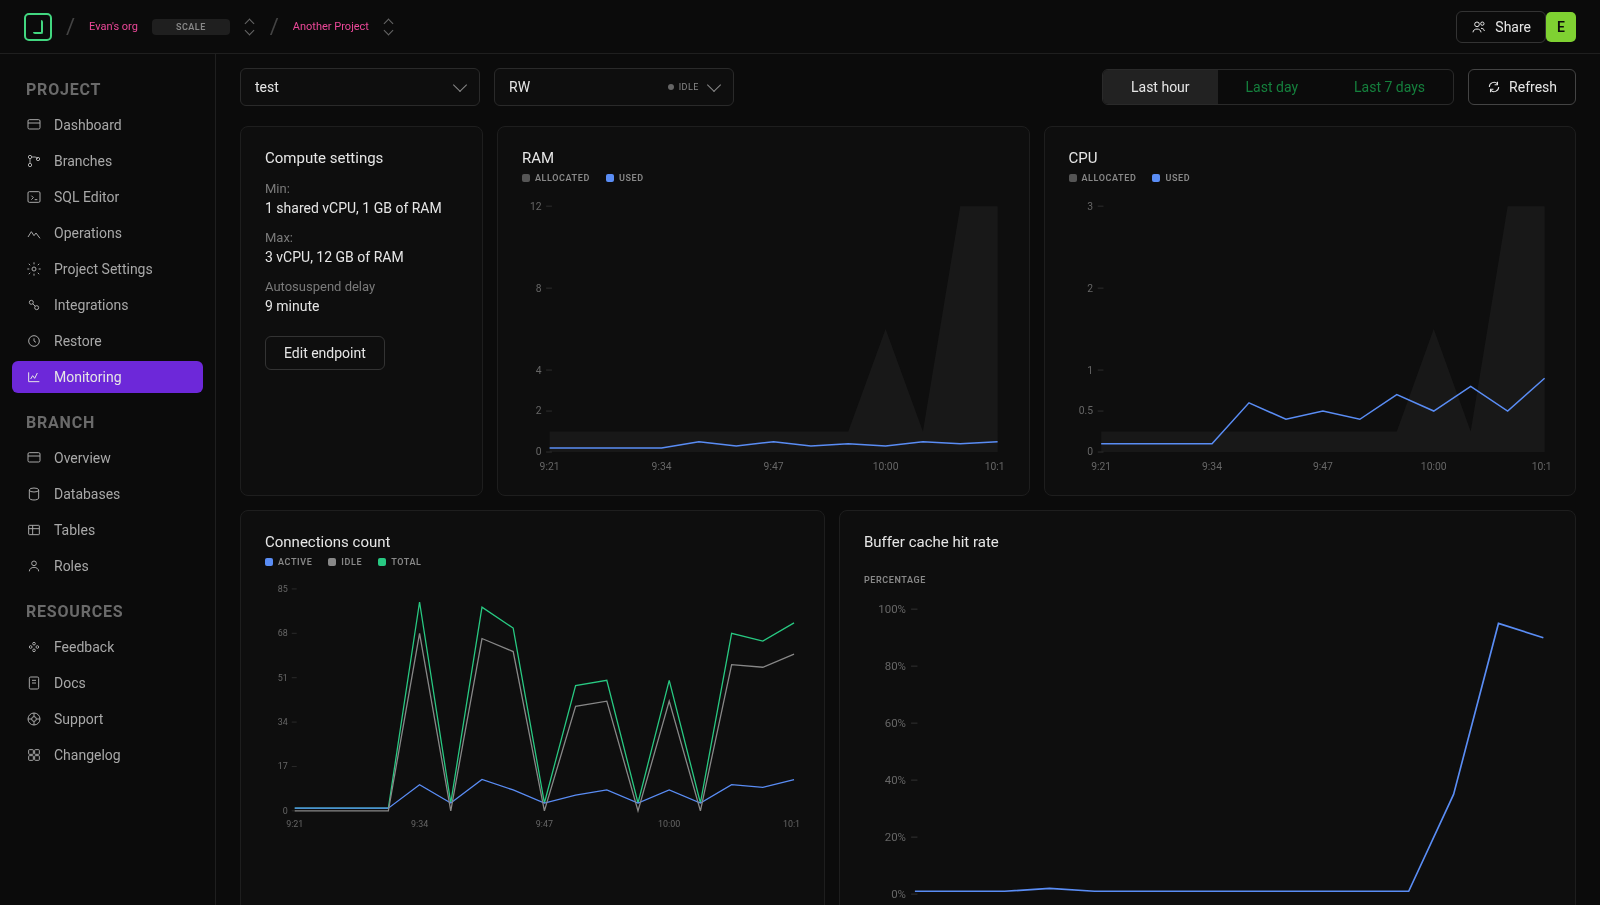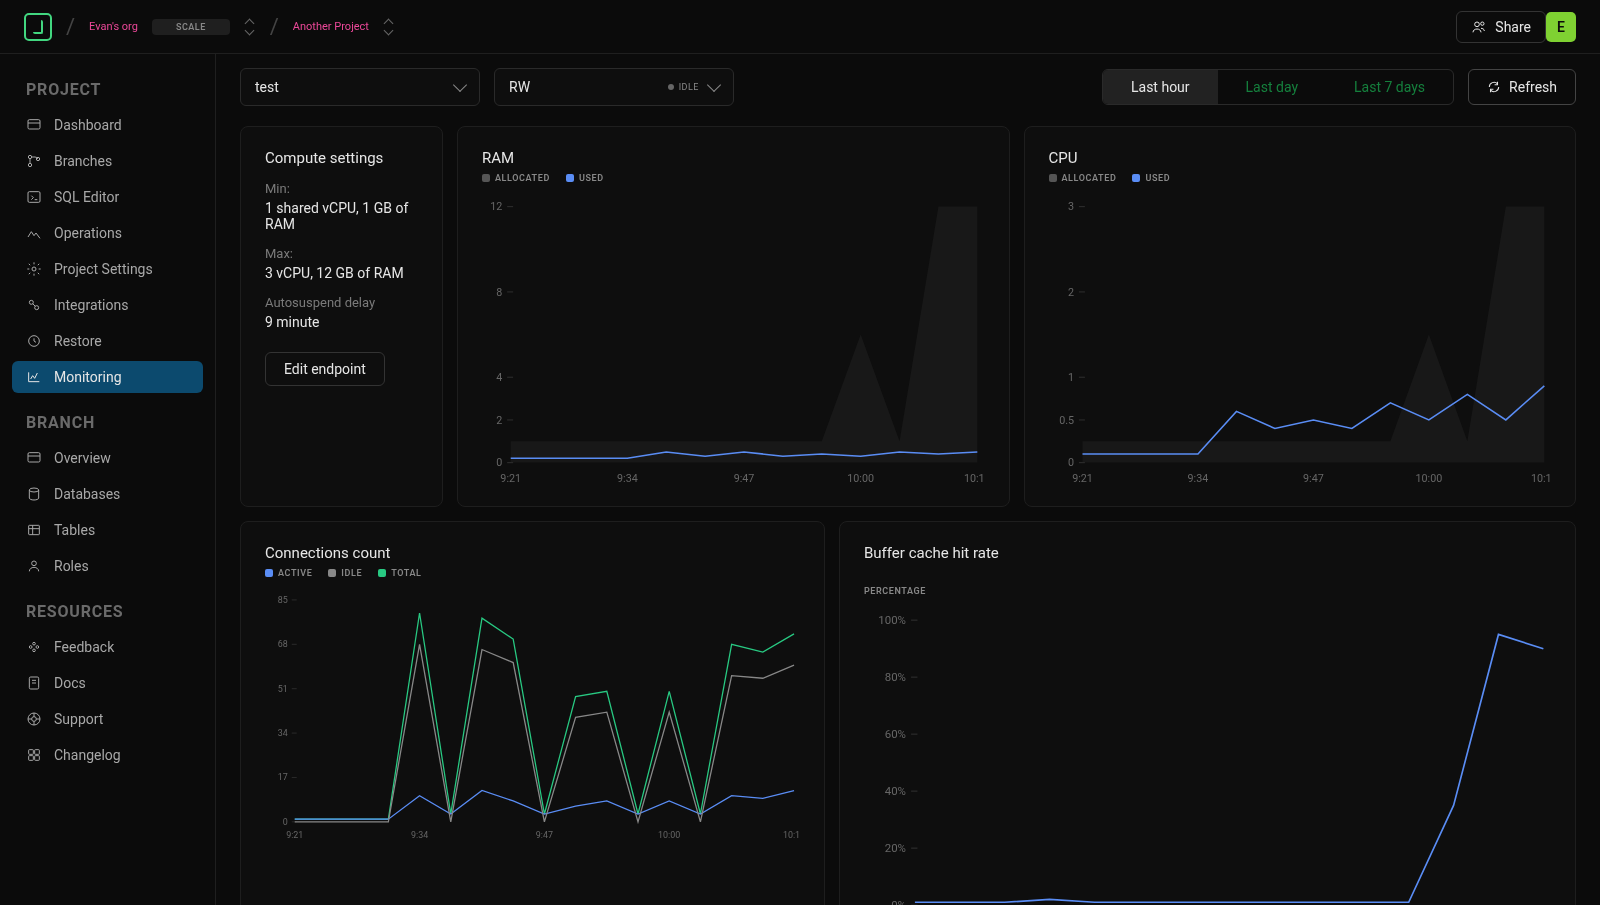--- a/index.html
+++ b/index.html
@@ -62,21 +62,21 @@
 }
 .sidebar-section-label {
   font-size: 16px; letter-spacing: 0.8px; color: #6a6a6a;
   padding: 6px 14px; margin-top: 10px; font-weight: 700;
 }
 .sidebar-section-label:first-child { margin-top: 0; }
 .sidebar-item {
   display: flex; align-items: center; gap: 12px; padding: 8px 14px;
   border-radius: 6px; color: #a8a8a8; font-size: 14px; cursor: pointer;
 }
-.sidebar-item.active { background: #0c4a6e; color: #e6e6e6; }
+.sidebar-item.active { background: #6d28d9; color: #e6e6e6; }
 .sidebar-item .icon { width: 16px; height: 16px; stroke: currentColor; fill: none; stroke-width: 1.5; flex-shrink: 0; }
 .main {
   flex: 1; padding: 14px 24px 24px 24px; overflow: hidden;
 }
 .toolbar {
   display: flex; align-items: center; gap: 14px; margin-bottom: 20px;
 }
 .dropdown {
   display: flex; align-items: center; justify-content: space-between;
   padding: 0 14px; height: 38px; border: 1px solid #2a2a2a; border-radius: 6px;
@@ -104,21 +104,21 @@
 .card-title { font-size: 15px; color: #e6e6e6; margin-bottom: 6px; }
 .legend { display: flex; gap: 16px; margin-top: 6px; }
 .legend-item { font-size: 9px; letter-spacing: 0.6px; color: #888; display: flex; align-items: center; gap: 5px; font-weight: 600; }
 .sw { width: 8px; height: 8px; border-radius: 2px; }
 .setting-label { font-size: 13px; color: #7a7a7a; margin-top: 14px; }
 .setting-value { font-size: 14px; color: #e6e6e6; margin-top: 4px; }
 .edit-btn {
   display: inline-block; margin-top: 22px; padding: 8px 18px;
   border: 1px solid #333; border-radius: 6px; color: #e6e6e6; font-size: 14px; cursor: pointer;
 }
-.compute-card { width: 203px; }
+.compute-card { width: 243px; }
 .ram-card, .cpu-card { flex: 1; }
 .chart-area { margin-top: 14px; position: relative; }
 svg.chart { width: 100%; display: block; }
 .chart text { fill: #666; font-size: 9px; font-family: inherit; }
 .axis-line { stroke: #2a2a2a; stroke-width: 1; }
 .allocated-fill { fill: #2a2a2a; opacity: 0.35; }
 .used-line { stroke: #5a8df5; stroke-width: 1.3; fill: none; }
 .row2 { display: flex; gap: 14px; }
 .conn-card { width: 585px; }
 .buf-card { flex: 1; }

